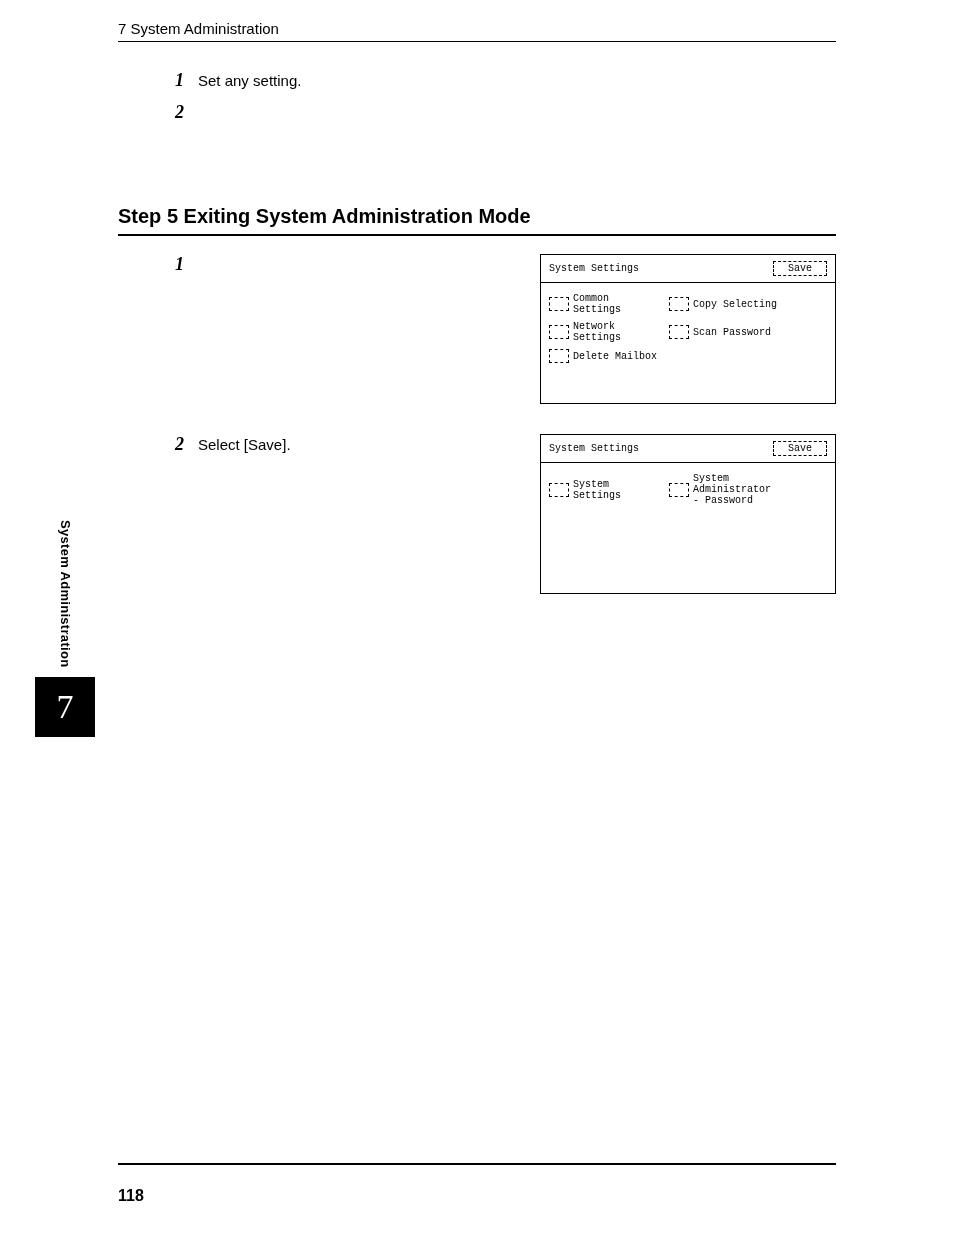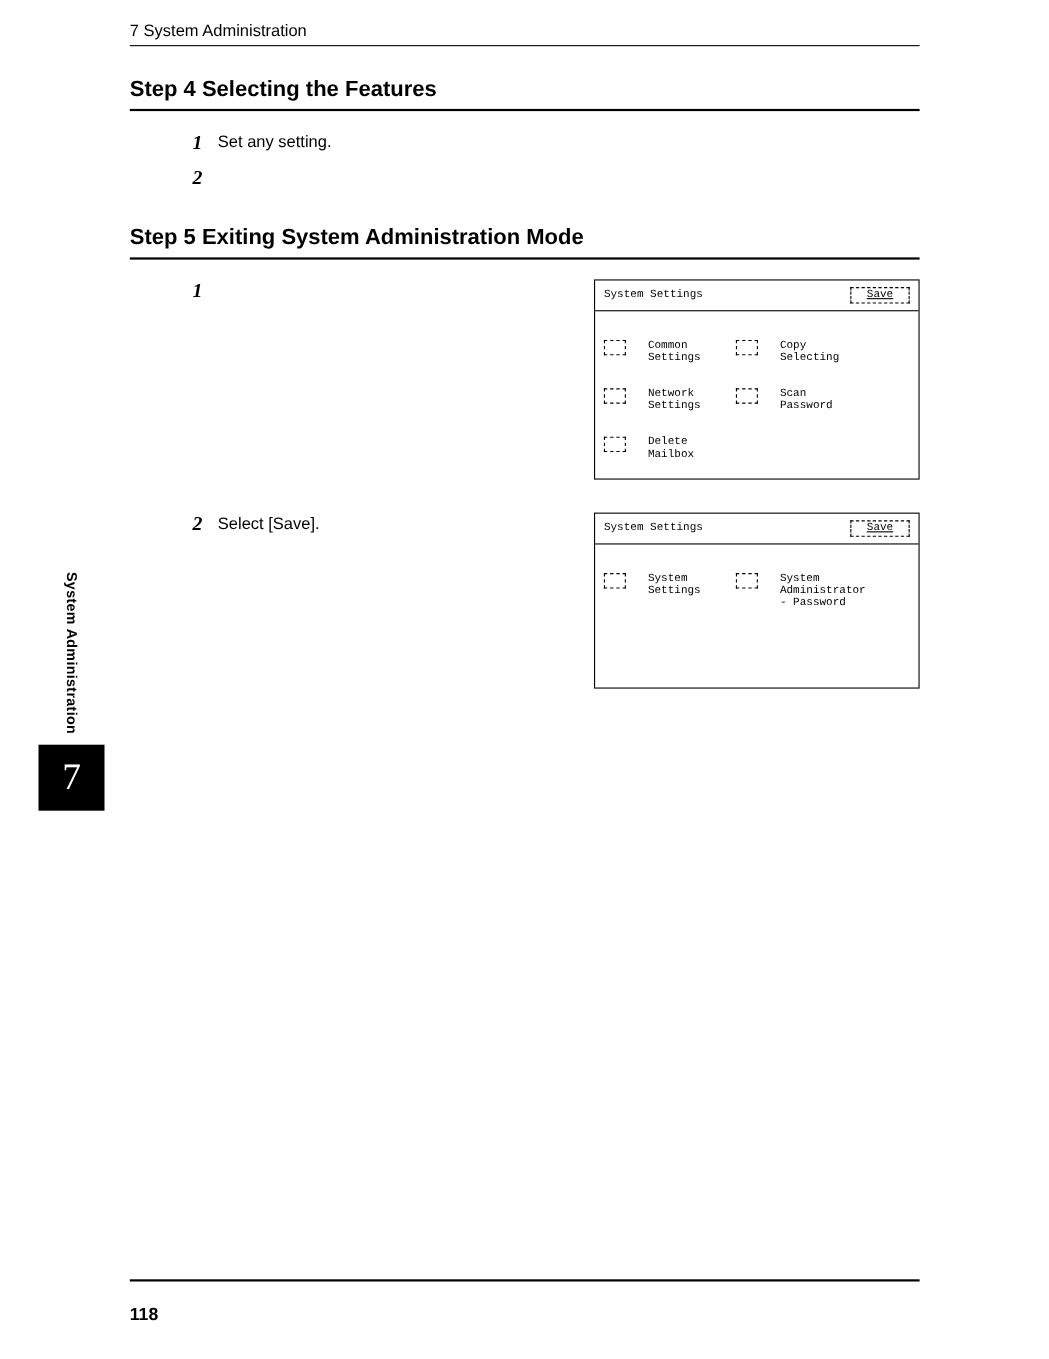--- a/index.html
+++ b/index.html
@@ -9,40 +9,39 @@
   .section { position: absolute; left: 118px; width: 718px; }
   .section-title { font-weight: bold; font-size: 20px; border-bottom: 2px solid #000; padding-bottom: 6px; margin-bottom: 18px; }
   .step-row { display: flex; align-items: flex-start; margin-bottom: 10px; }
   .step-num { width: 80px; text-align: right; font-weight: bold; font-style: italic; font-family: "Times New Roman", serif; font-size: 18px; padding-right: 14px; flex-shrink: 0; }
   .step-body { font-size: 15px; line-height: 1.45; flex: 1; }
   .step-col { display: flex; flex-direction: column; gap: 10px; width: 460px; }
   .row2 { display: flex; align-items: flex-start; gap: 14px; }
   .panel { border: 1px solid #000; width: 296px; flex-shrink: 0; font-family: "Courier New", monospace; font-size: 10px; }
   .panel-head { display: flex; align-items: center; justify-content: space-between; border-bottom: 1px solid #000; padding: 6px 8px; }
   .panel-title { }
-  .save-btn { border: 1px dashed #000; padding: 1px 14px; font-size: 10px; text-decoration: underline; }
+  .save-btn { border: 1px dashed #000; padding: 1px 14px; font-size: 10px; }
   .panel-body { padding: 10px 8px; min-height: 120px; }
   .opt-row { display: flex; gap: 10px; margin-bottom: 6px; }
-  .opt { display: flex; gap: 20px; width: 110px; margin-top: 16px; }
+  .opt { display: flex; align-items: center; gap: 4px; width: 110px; }
   .opt-box { width: 20px; height: 14px; border: 1px dashed #000; flex-shrink: 0; }
   .opt-label { line-height: 1.1; }
   .side-tab { position: absolute; left: 35px; top: 520px; display: flex; flex-direction: column; align-items: center; }
   .side-text { writing-mode: vertical-rl; font-weight: bold; font-size: 13px; letter-spacing: 0.3px; }
   .side-box { margin-top: 10px; width: 60px; height: 60px; background: #000; color: #fff; display: flex; align-items: center; justify-content: center; font-family: "Times New Roman", serif; font-size: 34px; }
   .footer { position: absolute; left: 118px; bottom: 30px; width: 718px; border-top: 2px solid #000; padding-top: 22px; font-weight: bold; font-size: 16px; }
 </style>
 </head>
 <body>
 
 <div class="page">
 
   <div class="running-head">7 System Administration</div>
 
   <div class="section" style="top:70px;">
-    <div class="section-title">Step 4 Selecting the Features</div>
     <div class="step-row">
       <div class="step-num">1</div>
       <div class="step-body">Set any setting.</div>
     </div>
     <div class="step-row">
       <div class="step-num">2</div>
     </div>
   </div>
 
   <div class="section" style="top:205px;">

